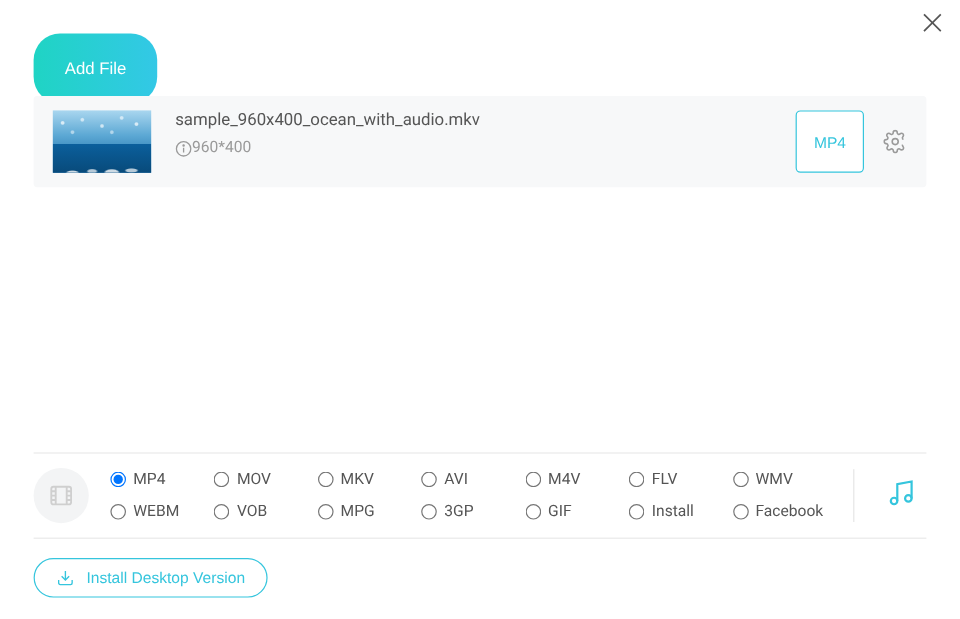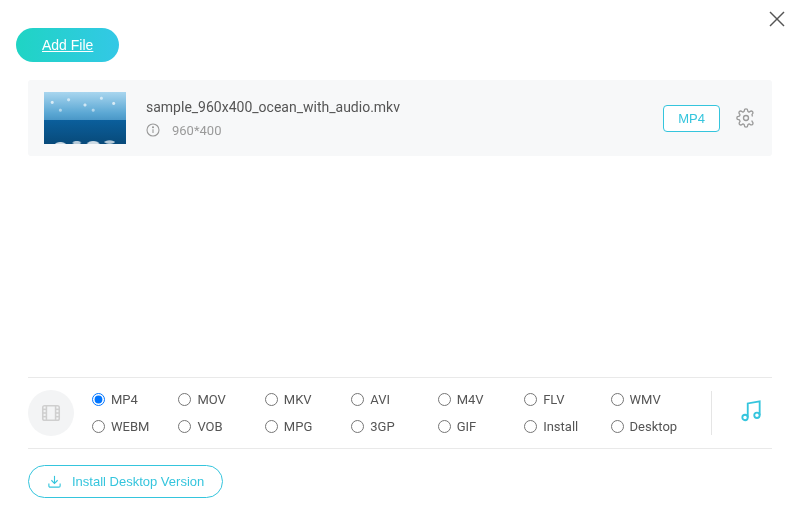--- a/index.html
+++ b/index.html
@@ -14,42 +14,40 @@
     .close-btn {
       position: absolute;
       top: 10px;
       right: 14px;
       cursor: pointer;
       color: #555;
     }
     .add-file-btn {
       position: absolute;
       top: 28px;
-      left: 16px;
+      left: 28px;
       background: linear-gradient(90deg, #1fd4c4, #33c8e6);
       color: #fff;
       border: none;
-      padding: 9px 26px;
+      padding: 21px 26px;
       border-radius: 22px;
       font-size: 14px;
       cursor: pointer;
       font-weight: 400;
-      text-decoration: underline;
     }
     .file-list {
       position: absolute;
       top: 80px;
       left: 28px;
       right: 28px;
     }
     .file-row {
       background: #f7f8f9;
       border-radius: 3px;
       display: flex;
-      align-items: center;
       padding: 12px 16px;
       height: 76px;
     }
     .thumb {
       width: 82px;
       height: 52px;
       background: linear-gradient(to bottom, #a9d6ef 0%, #5ca8d4 40%, #0b5f9c 100%);
       position: relative;
       overflow: hidden;
       flex-shrink: 0;
@@ -85,21 +83,21 @@
     .file-name {
       color: #555;
       font-size: 14px;
       margin-bottom: 8px;
     }
     .file-meta {
       color: #9a9a9a;
       font-size: 13px;
       display: flex;
       align-items: center;
-      gap: 12px;
+      gap: 0;
     }
     .format-badge {
       border: 1px solid #35c5dd;
       color: #35c5dd;
       padding: 5px 14px;
       border-radius: 4px;
       font-size: 13px;
       cursor: pointer;
       background: #fff;
     }
@@ -293,21 +291,21 @@
         <label class="format-option">
           <input type="radio" name="fmt" style="">
           <span>GIF</span>
         </label>
         <label class="format-option">
           <input type="radio" name="fmt" style="">
           <span>Install</span>
         </label>
         <label class="format-option">
           <input type="radio" name="fmt" style="">
-          <span>Desktop</span>
+          <span>Facebook</span>
         </label>
       </div>
     <div class="divider"></div>
     <div class="audio-tab">
       <svg width="26" height="26" viewBox="0 0 24 24" fill="none" stroke="#35c5dd" stroke-width="1.7">
         <path d="M9 18V5l11-2v13"></path>
           <circle cx="6.5" cy="18" r="2.5"></circle>
           <circle cx="17.5" cy="16" r="2.5"></circle>
       </svg>
     </div>

